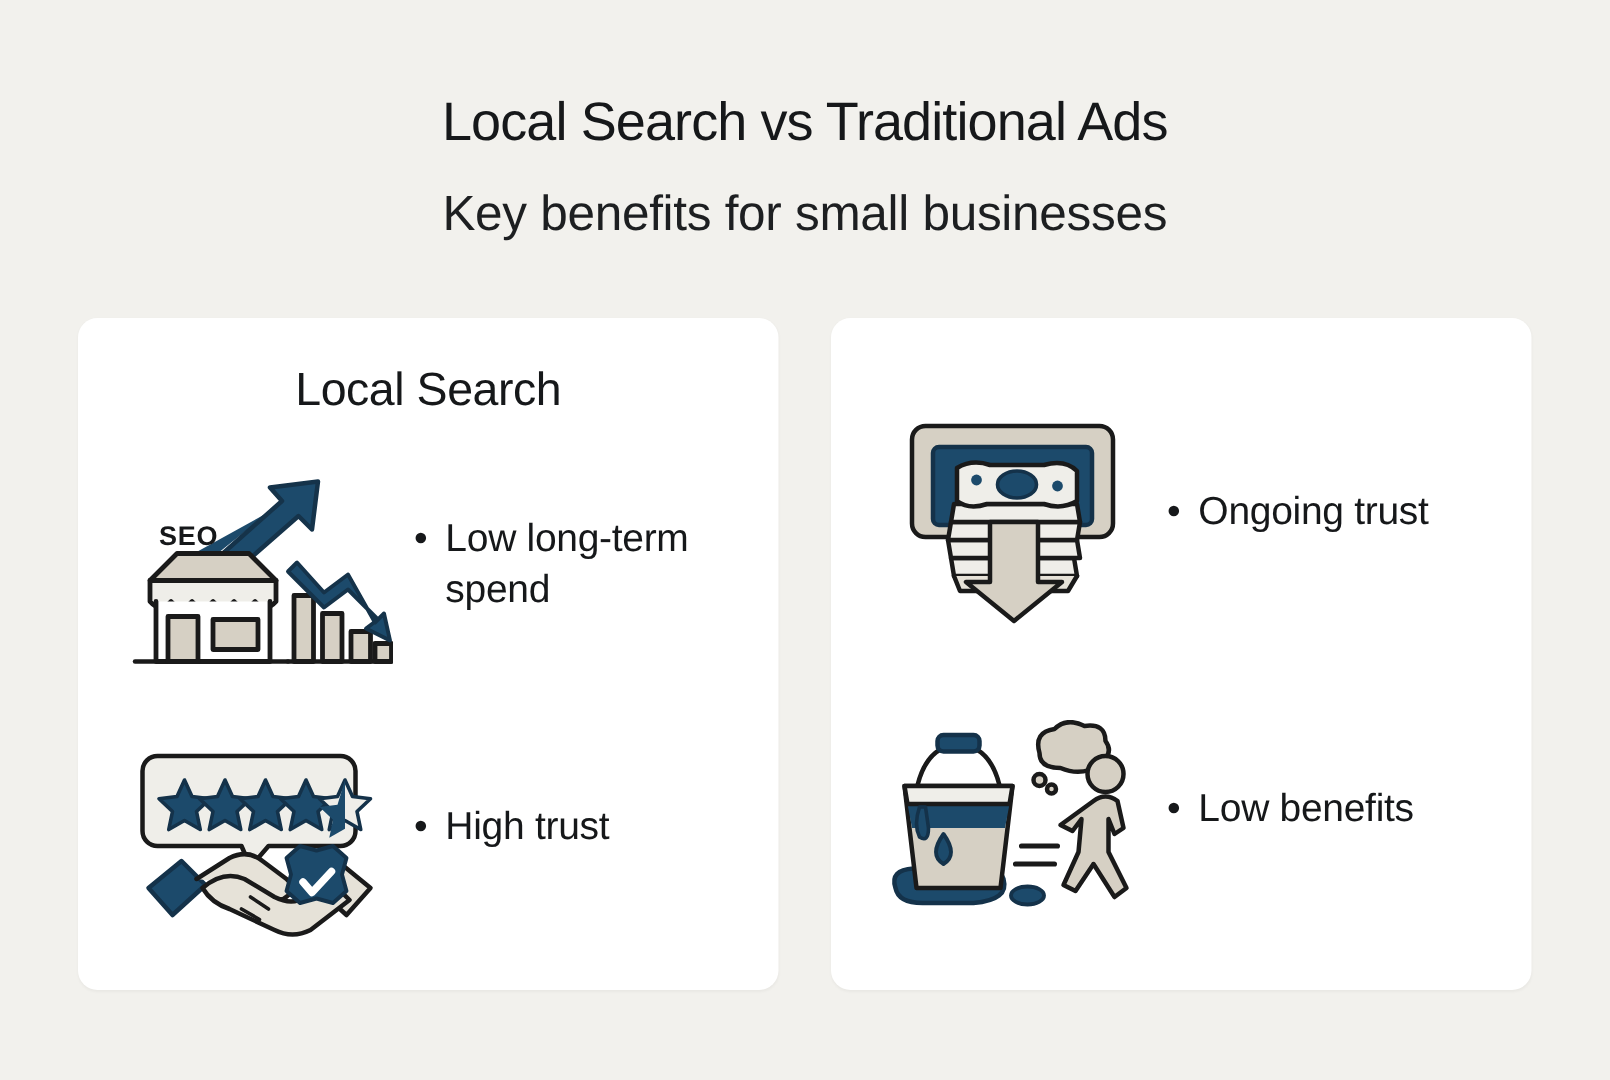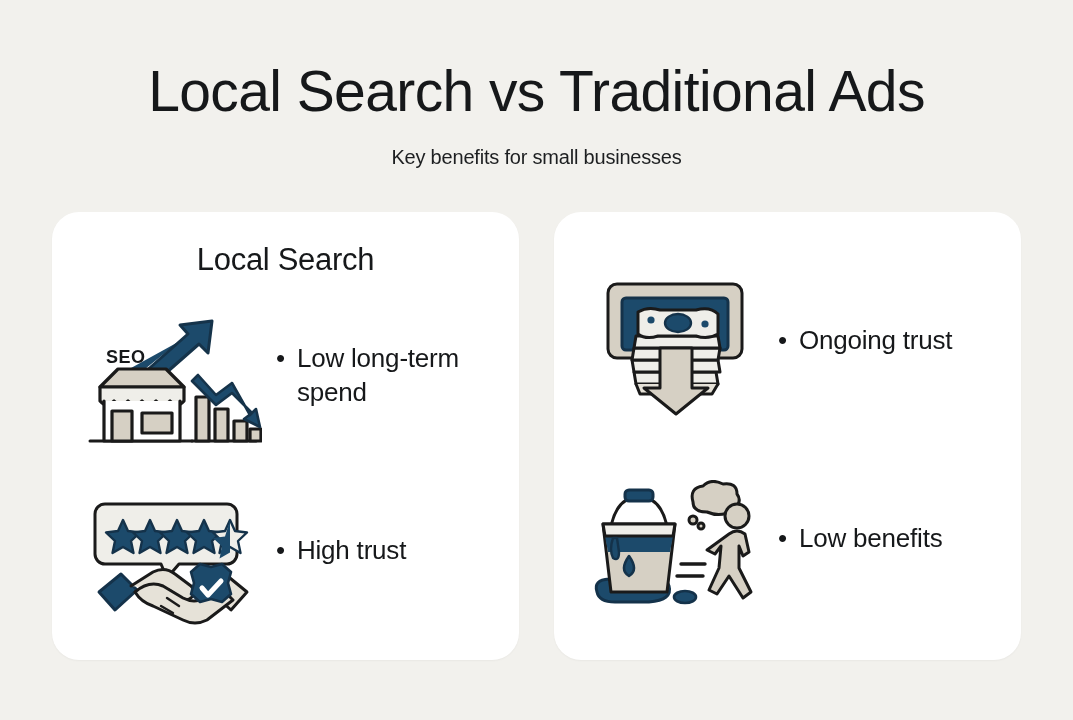--- a/index.html
+++ b/index.html
@@ -8,37 +8,37 @@
     background:#f2f1ed;
     font-family:"Liberation Sans", sans-serif;
     color:#1a1a1a;
     overflow:hidden;
   }
   .page{position:relative;width:1073px;height:720px;box-sizing:border-box;}
 
   
   .header{padding-top:62px;text-align:center;}
   .title{
-    font-size:57px;line-height:1.05;font-weight:400;
+    font-size:36px;line-height:1.05;font-weight:400;
     letter-spacing:-0.6px;color:#16181a;margin:0;
   }
   .subtitle{
-    font-size:20px;line-height:1.1;font-weight:400;
+    font-size:33px;line-height:1.1;font-weight:400;
     letter-spacing:-0.2px;color:#1d1f21;margin:24px 0 0 0;
   }
 
   
   .cards{
     position:absolute;left:52px;top:212px;
     width:969px;height:448px;
     display:flex;gap:35px;
   }
   .card{
     width:467px;height:448px;
-    background:#ffffff;border-radius:27px;
+    background:#ffffff;border-radius:13px;
     box-sizing:border-box;
     padding:30px 22px 22px 22px;
     display:flex;flex-direction:column;
     box-shadow:0 1px 2px rgba(0,0,0,.04);
   }
   .card-title{
     text-align:center;font-size:31px;font-weight:400;
     letter-spacing:-0.3px;color:#16181a;margin:0 0 10px 0;
   }
   .rows{flex:1;display:flex;flex-direction:column;}

